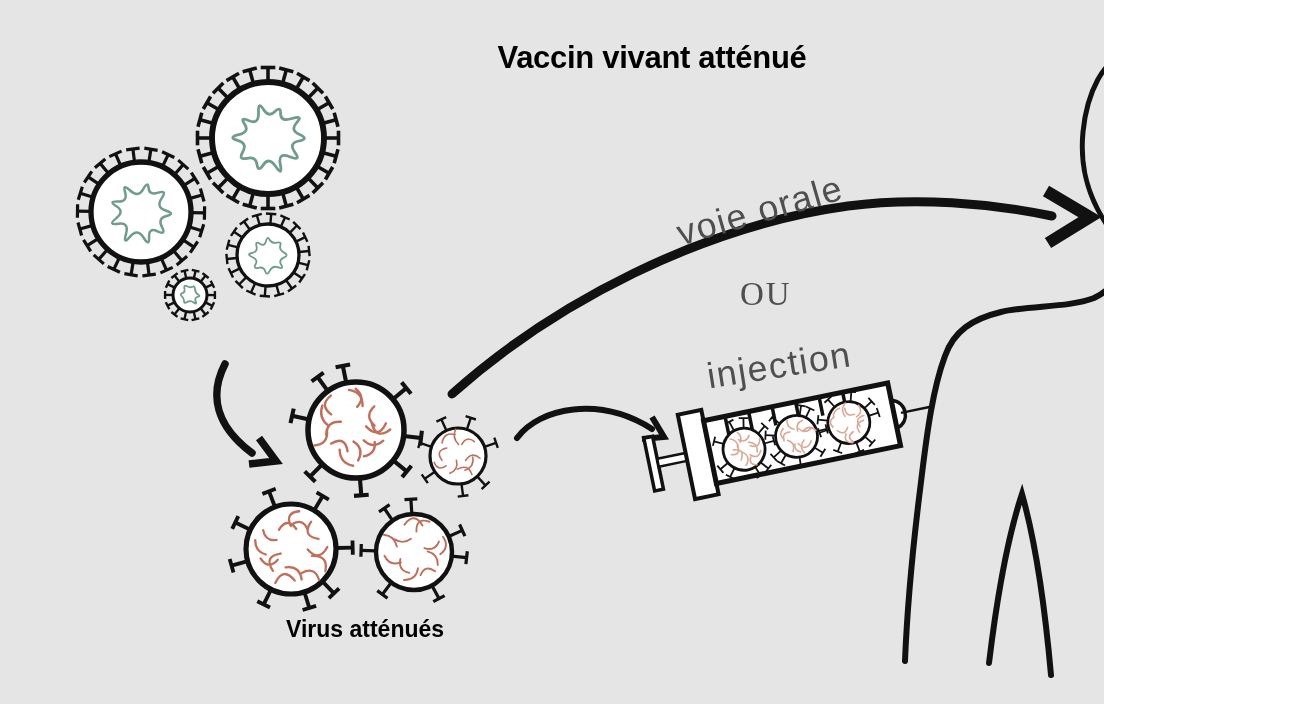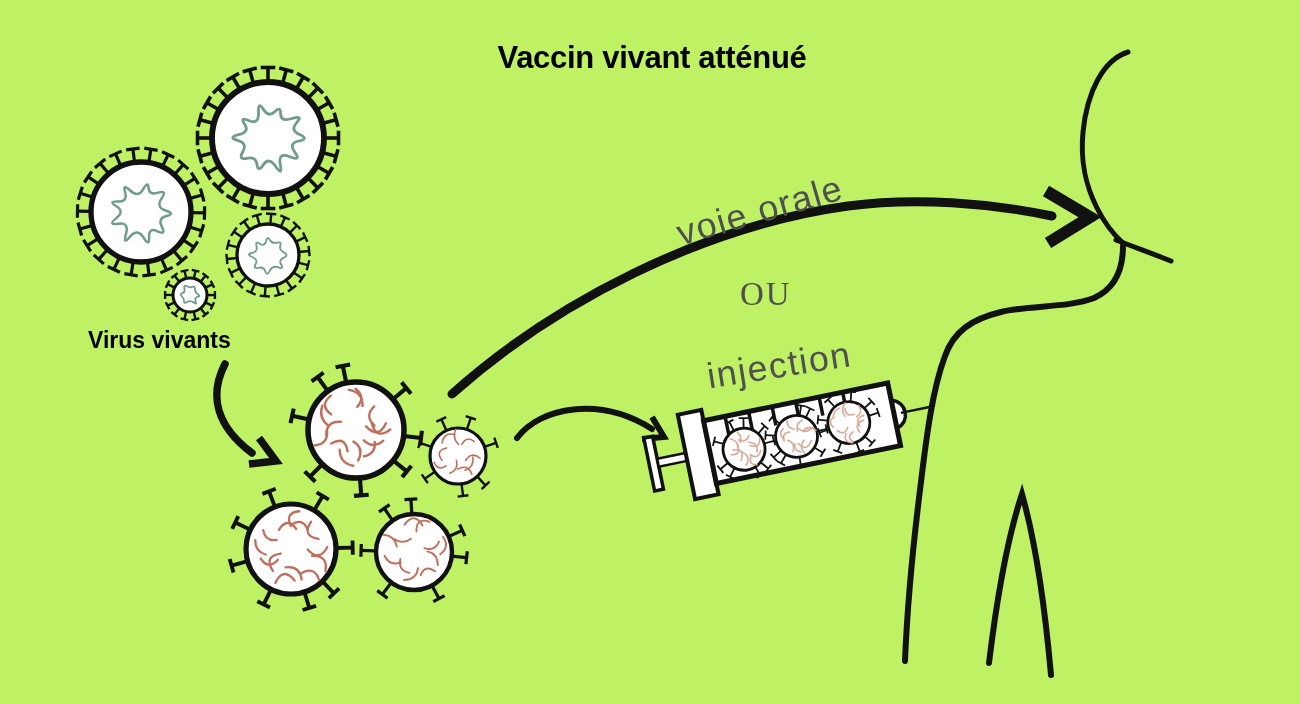--- a/index.html
+++ b/index.html
@@ -1,19 +1,19 @@
 <!DOCTYPE html>
 <html style="--ink: #111111; --muted: #4f4f4f;"><head>
 <meta charset="utf-8">
 <style>
   :root { --ink:#111111; --muted:#4f4f4f; }
   html,body { margin:0; padding:0; background:#ffffff; }
   .stage {
-    position:relative; width:1300px; height:704px; overflow:hidden;
-    background:#bef264; font-family:"Liberation Sans", sans-serif;
+    position:relative; width:1104px; height:704px; overflow:hidden;
+    background:#e5e5e5; font-family:"Liberation Sans", sans-serif;
   }
   .stage svg { position:absolute; left:0; top:0; }
   .txt { position:absolute; white-space:nowrap; }
   .title {
     left:652px; top:40px; transform:translateX(-50%);
     font-size:31px; font-weight:700; color:#000; letter-spacing:-0.3px;
   }
   .lbl { font-size:23px; font-weight:700; color:#000; }
   .lbl-live { left:88px; top:327px; }
   .lbl-att  { left:286px; top:616px; }
@@ -454,17 +454,17 @@
           <path d="M -8.8 0 Q 0 -6.3 8.8 0" transform="translate(390.4 540.7) rotate(42)" fill="none" stroke="#bf6f5b" stroke-width="1.9" stroke-linecap="round"></path>
           <path d="M -8.1 0 Q 0 -5.6 8.1 0" transform="translate(402.9 539.1) rotate(178)" fill="none" stroke="#bf6f5b" stroke-width="1.9" stroke-linecap="round"></path>
           <path d="M -9.0 0 Q 0 -13.6 9.0 0" transform="translate(413.5 525.1) rotate(3)" fill="none" stroke="#bf6f5b" stroke-width="1.9" stroke-linecap="round"></path>
           <path d="M -8.2 0 Q 0 -12.0 8.2 0" transform="translate(423.0 526.7) rotate(323)" fill="none" stroke="#bf6f5b" stroke-width="1.9" stroke-linecap="round"></path>
           <path d="M -8.0 0 Q 0 -7.5 8.0 0" transform="translate(431.7 544.8) rotate(156)" fill="none" stroke="#bf6f5b" stroke-width="1.9" stroke-linecap="round"></path>
         </g>
       </g>
   </svg>
 
   <div class="txt title">Vaccin vivant atténué</div>
-  <div class="txt lbl lbl-live">Virus vivants</div>
+  <div class="txt lbl lbl-att">Virus atténués</div>
   <div class="txt hand voie">voie orale</div>
   <div class="txt hand ou">OU</div>
   <div class="txt hand inj">injection</div>
 </div>
 
 </body></html>

